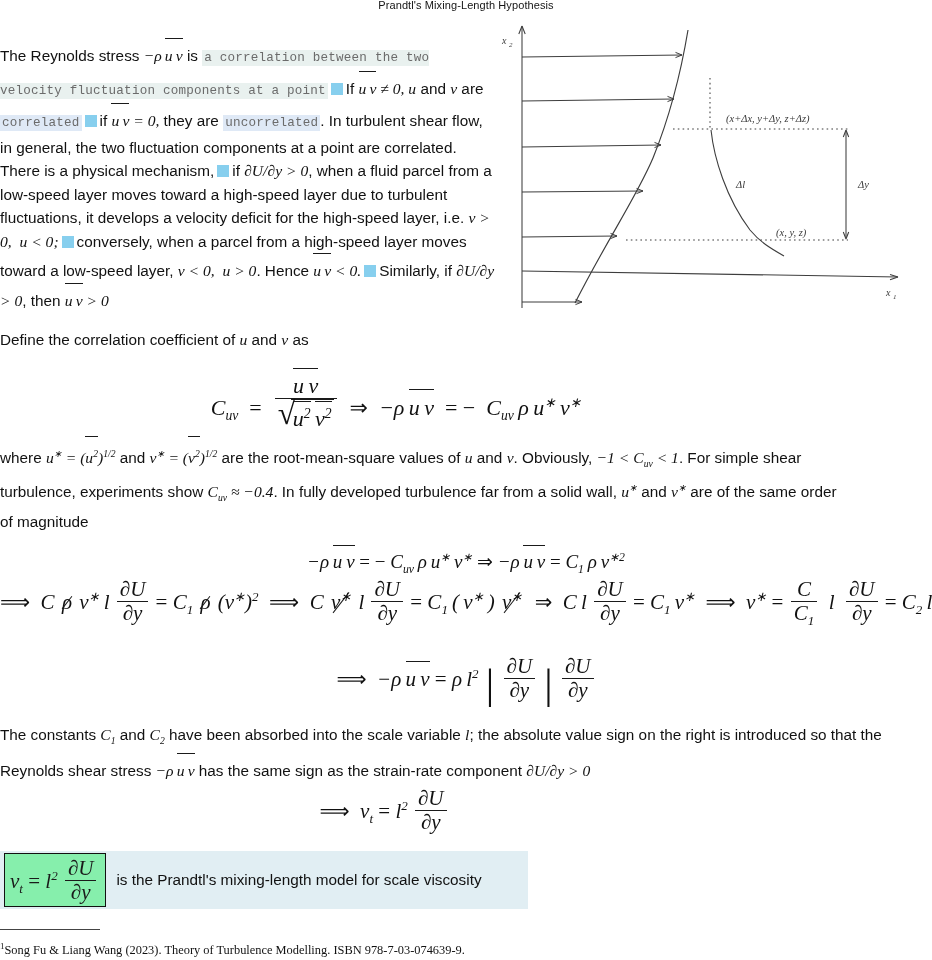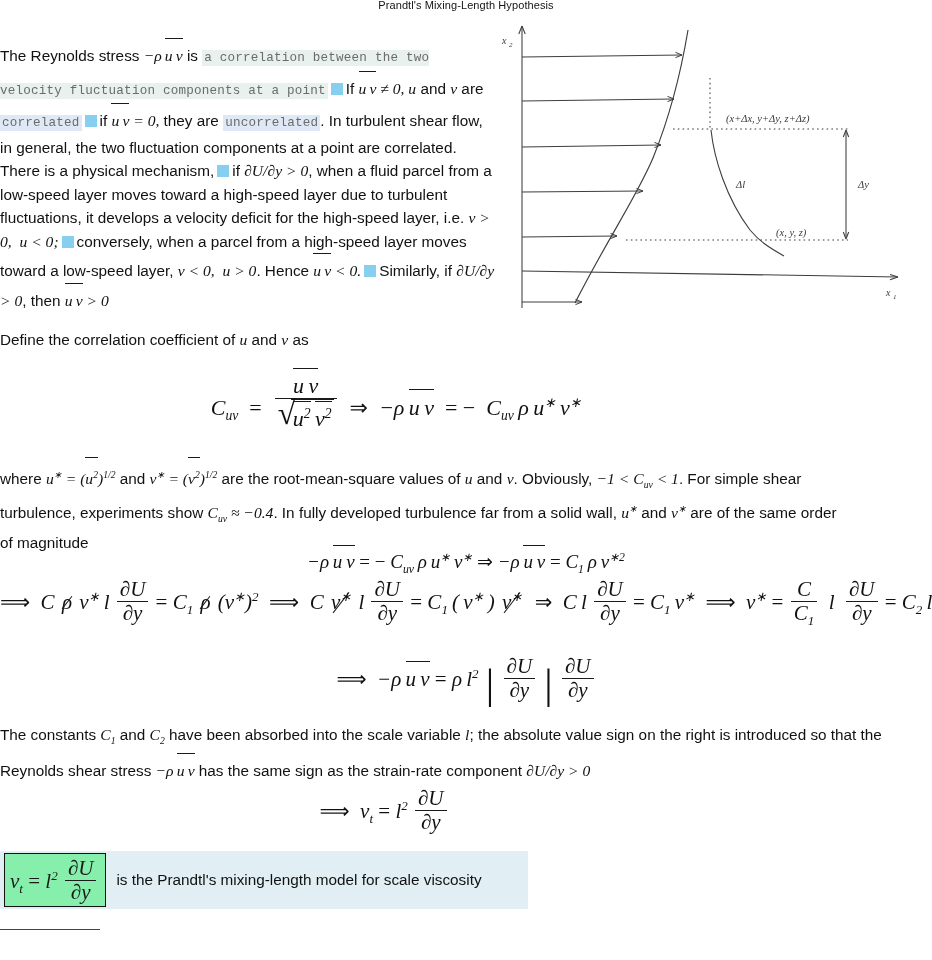--- a/index.html
+++ b/index.html
@@ -201,21 +201,21 @@
     <span class="frac">
       <span class="num m"><span class="ovl">u v</span></span>
       <span class="den"><span class="sqrt"><span class="rad m"><span class="ovl">u<sup class="s">2</sup></span> <span class="ovl">v<sup class="s">2</sup></span></span></span></span>
     </span>
     <span class="mu">&nbsp;⇒&nbsp;</span>
     <span class="m">−ρ <span class="ovl">u v</span></span>
     <span class="mu">&nbsp;=&nbsp;−&nbsp;</span>
     <span class="m">C<sub class="s">uv</sub> ρ u<sup class="s">∗</sup> v<sup class="s">∗</sup></span>
   </div>
 
-  <div class="para" style="left:0; top:457px; width:852px;">
+  <div class="para" style="left:0; top:436px; width:852px;">
     <span>where </span><span class="m">u<sup class="s">∗</sup> = (<span class="ovl">u<sup class="s">2</sup></span>)<sup class="s">1/2</sup></span><span> and </span><span class="m">v<sup class="s">∗</sup> = (<span class="ovl">v<sup class="s">2</sup></span>)<sup class="s">1/2</sup></span><span> are the root-mean-square values of </span><span class="m">u</span><span> and </span><span class="m">v</span><span>. Obviously, </span><span class="m">−1 &lt; C<sub class="s">uv</sub> &lt; 1</span><span>. For simple shear turbulence, experiments show </span><span class="m">C<sub class="s">uv</sub> ≈ −0.4</span><span>. In fully developed turbulence far from a solid wall, </span><span class="m">u<sup class="s">∗</sup></span><span> and </span><span class="m">v<sup class="s">∗</sup></span><span> are of the same order of magnitude</span>
   </div>
 
   <div class="eq" id="eq2">
     <span class="m">−ρ <span class="ovl">u v</span></span>
     <span class="mu"> = − </span>
     <span class="m">C<sub class="s">uv</sub> ρ u<sup class="s">∗</sup> v<sup class="s">∗</sup></span>
     <span class="mu"> ⇒ </span>
     <span class="m">−ρ <span class="ovl">u v</span></span>
     <span class="mu"> = </span>
@@ -271,14 +271,17 @@
     <div class="result-box">
       <span class="m">ν<sub class="s">t</sub></span>
       <span class="mu"> = </span>
       <span class="m">l<sup class="s">2</sup></span>
       <span class="frac"><span class="num m">∂U</span><span class="den m">∂y</span></span>
     </div>
     <div class="result-text">is the Prandtl's mixing-length model for scale viscosity</div>
   </div>
 
   <div class="fn-rule"></div>
+  <div class="footnote">
+    <sup>1</sup><span>Song Fu &amp; Liang Wang (2023). Theory of Turbulence Modelling. ISBN 978-7-03-074639-9.</span>
+  </div>
 
 </div>
 
 </body></html>

